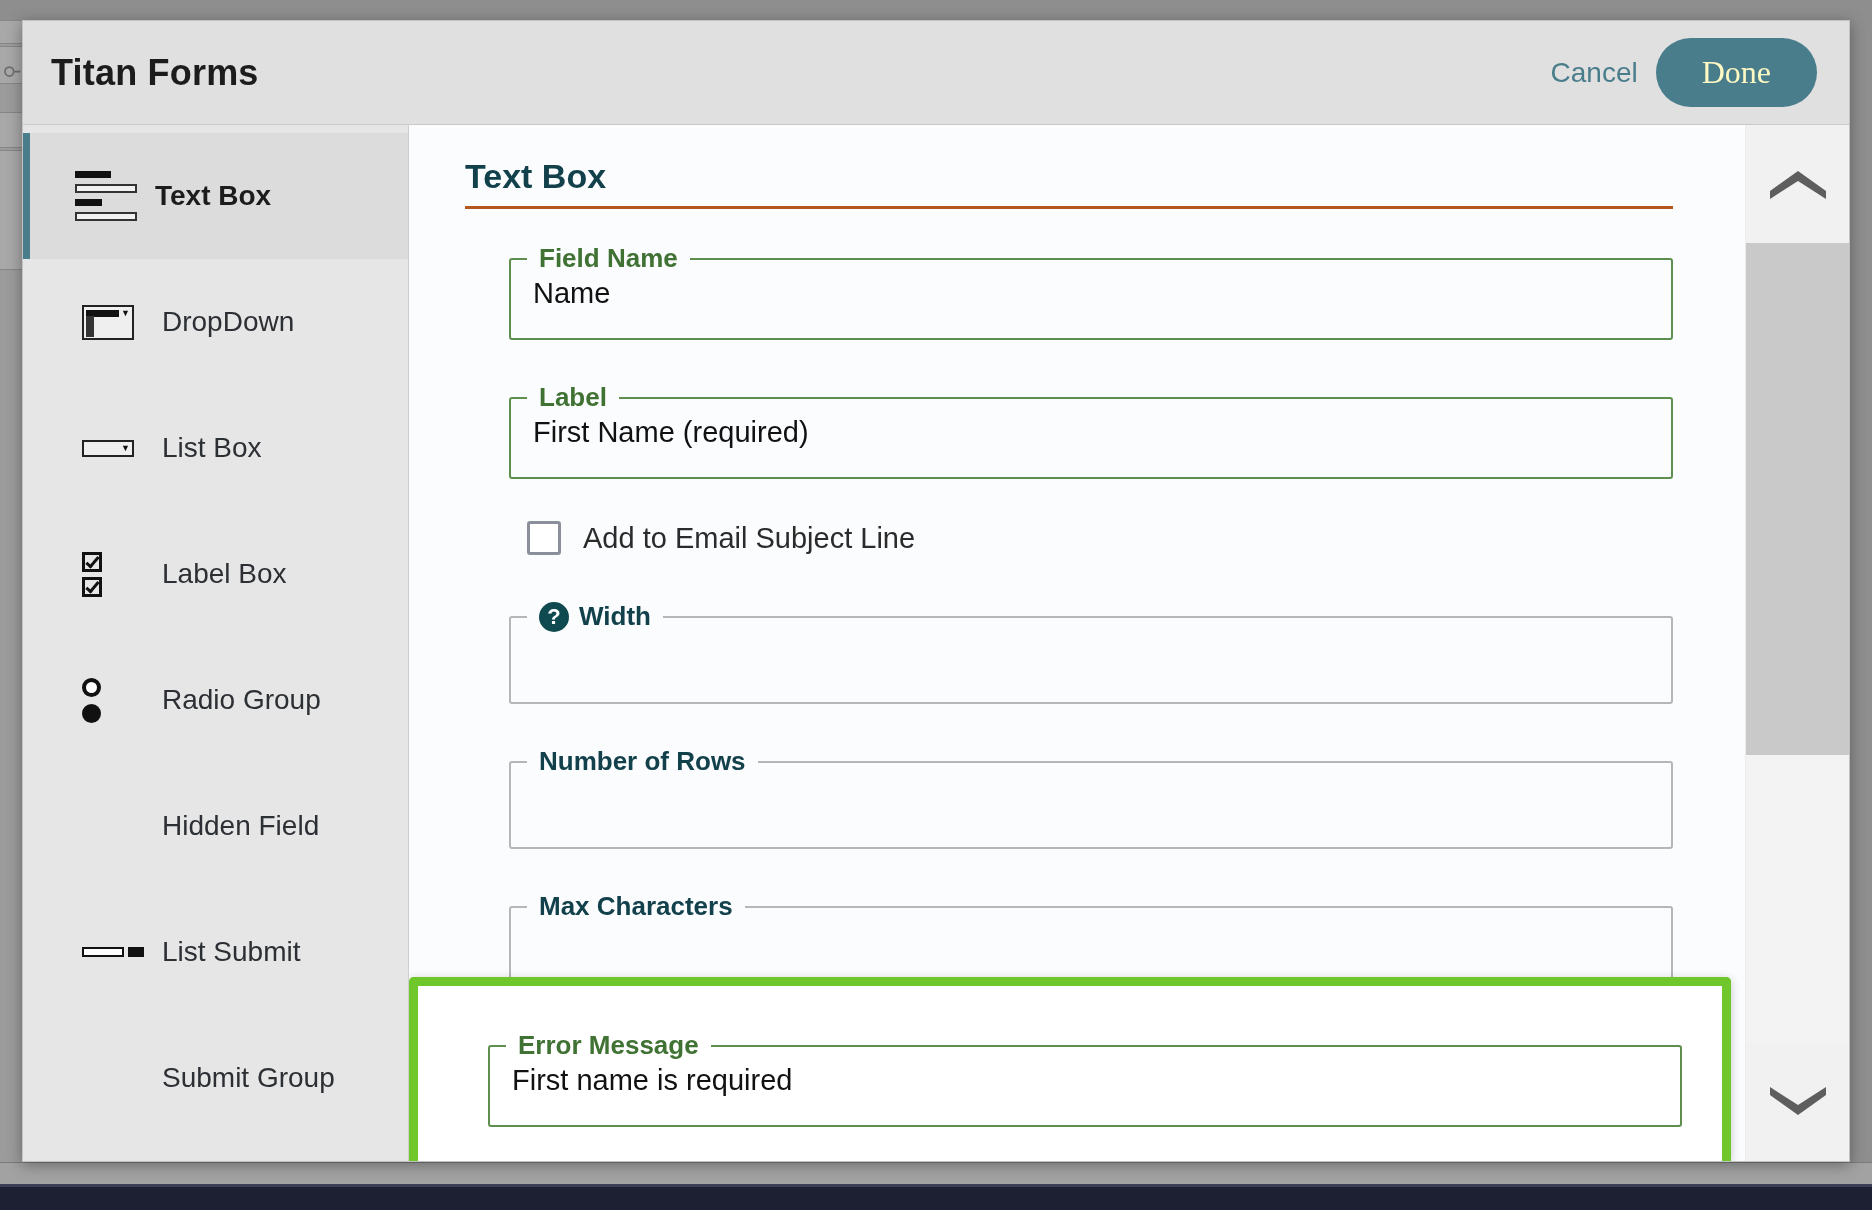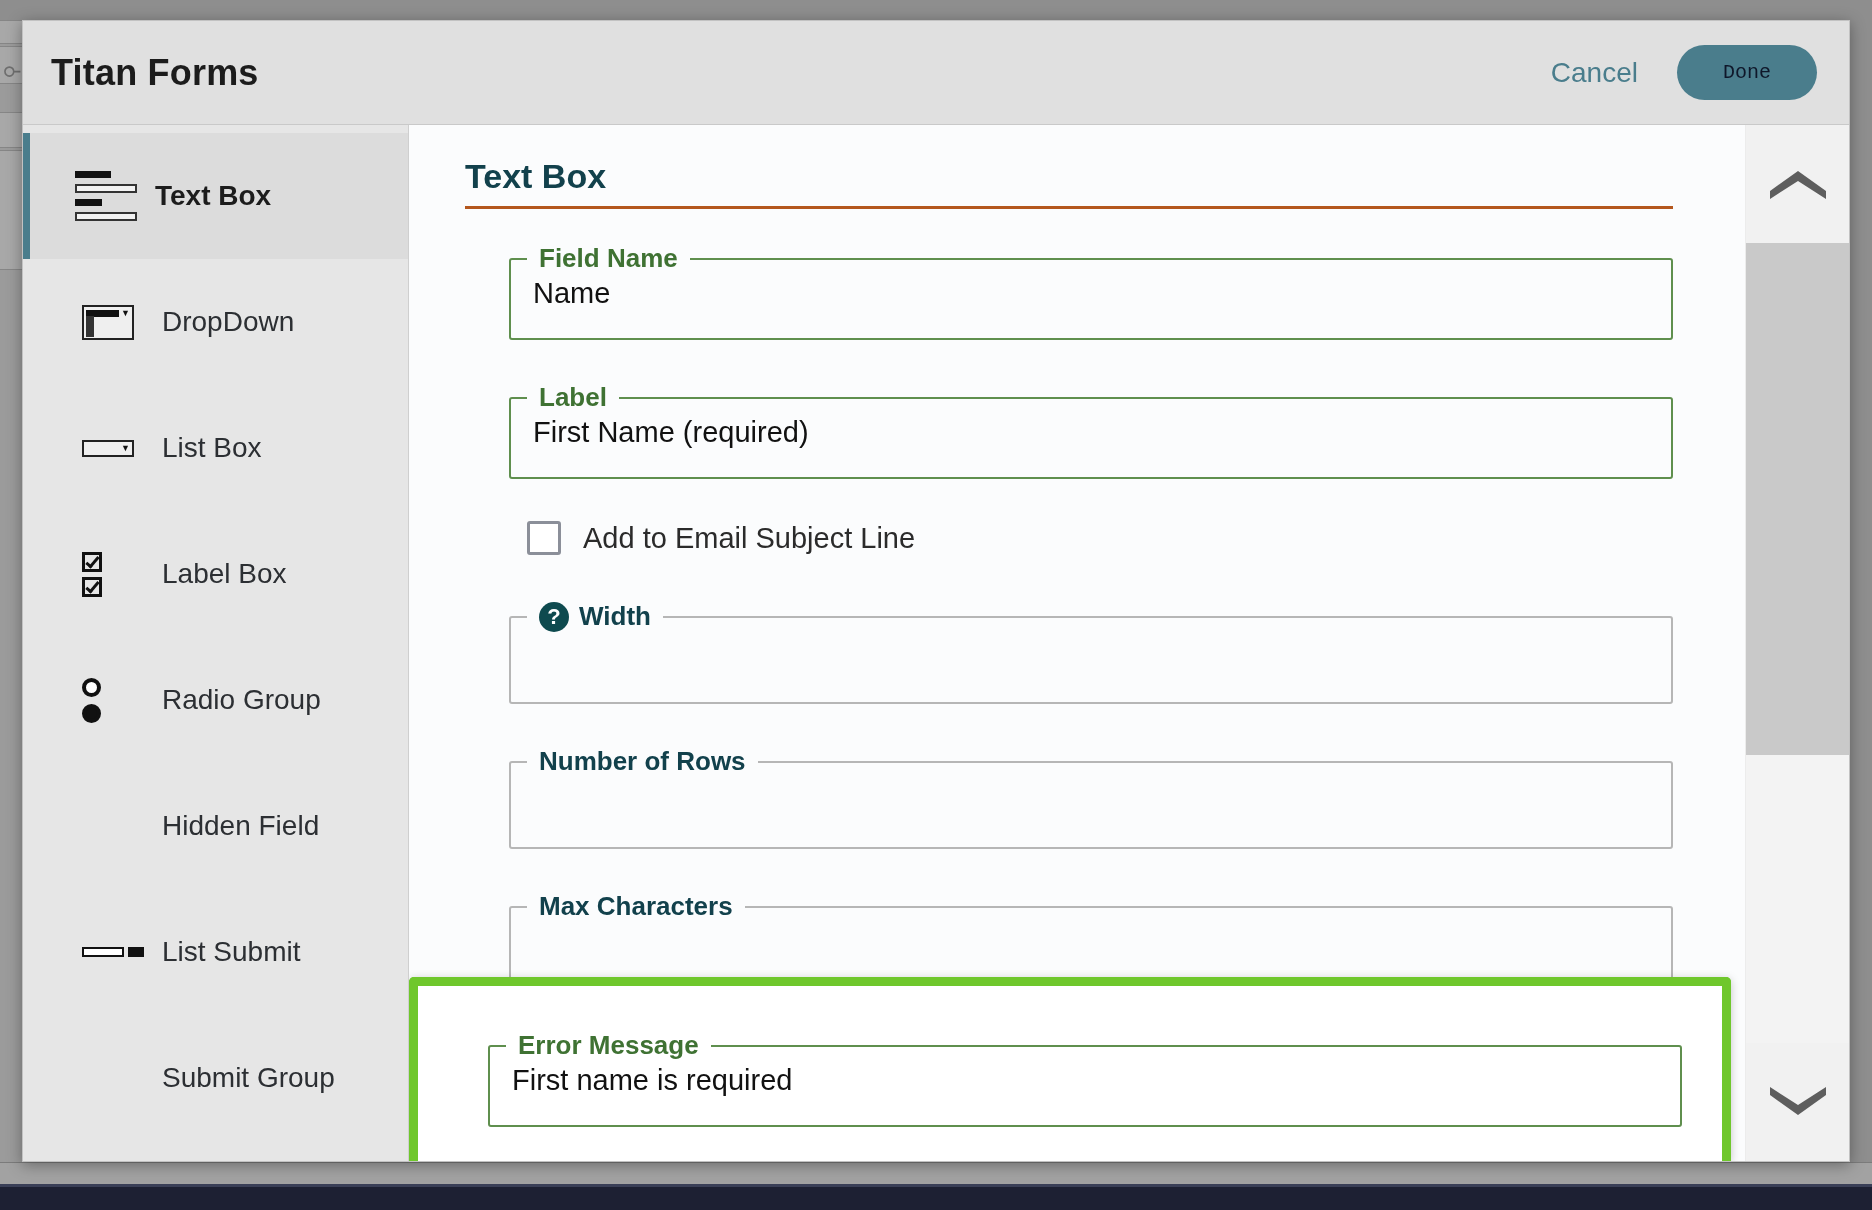--- a/index.html
+++ b/index.html
@@ -53,29 +53,29 @@
   #titlebar {
     height: 104px; flex: 0 0 104px;
     background: #e0e0e0;
     border-bottom: 1px solid #c9c9c9;
     display: flex; align-items: center;
     padding: 0 32px 0 28px;
   }
   #app-title {
     font-size: 36px; font-weight: bold; color: #1c1c1c; letter-spacing: .2px;
   }
-  #title-actions { margin-left: auto; display: flex; align-items: center; gap: 31px; }
+  #title-actions { margin-left: auto; display: flex; align-items: center; gap: 10px; }
   #cancel-link {
     font-size: 28px; color: #4a7d8c; cursor: pointer; background: none; border: none;
     font-family: inherit; padding: 4px 8px;
   }
   #done-btn {
-    font-size: 20px; color: #0f172a; background: #4a7d8c;
+    font-size: 32px; color: #fef9c3; background: #4a7d8c;
     border: none; border-radius: 40px; padding: 16px 46px;
-    cursor: pointer; font-family: Liberation Mono, monospace;
+    cursor: pointer; font-family: Liberation Serif, serif;
   }
 
   
   #body-row { flex: 1; display: flex; min-height: 0; }
 
   
   #sidebar {
     width: 386px; flex: 0 0 386px;
     background: #e6e6e6;
     border-right: 1px solid #cfcfcf;

